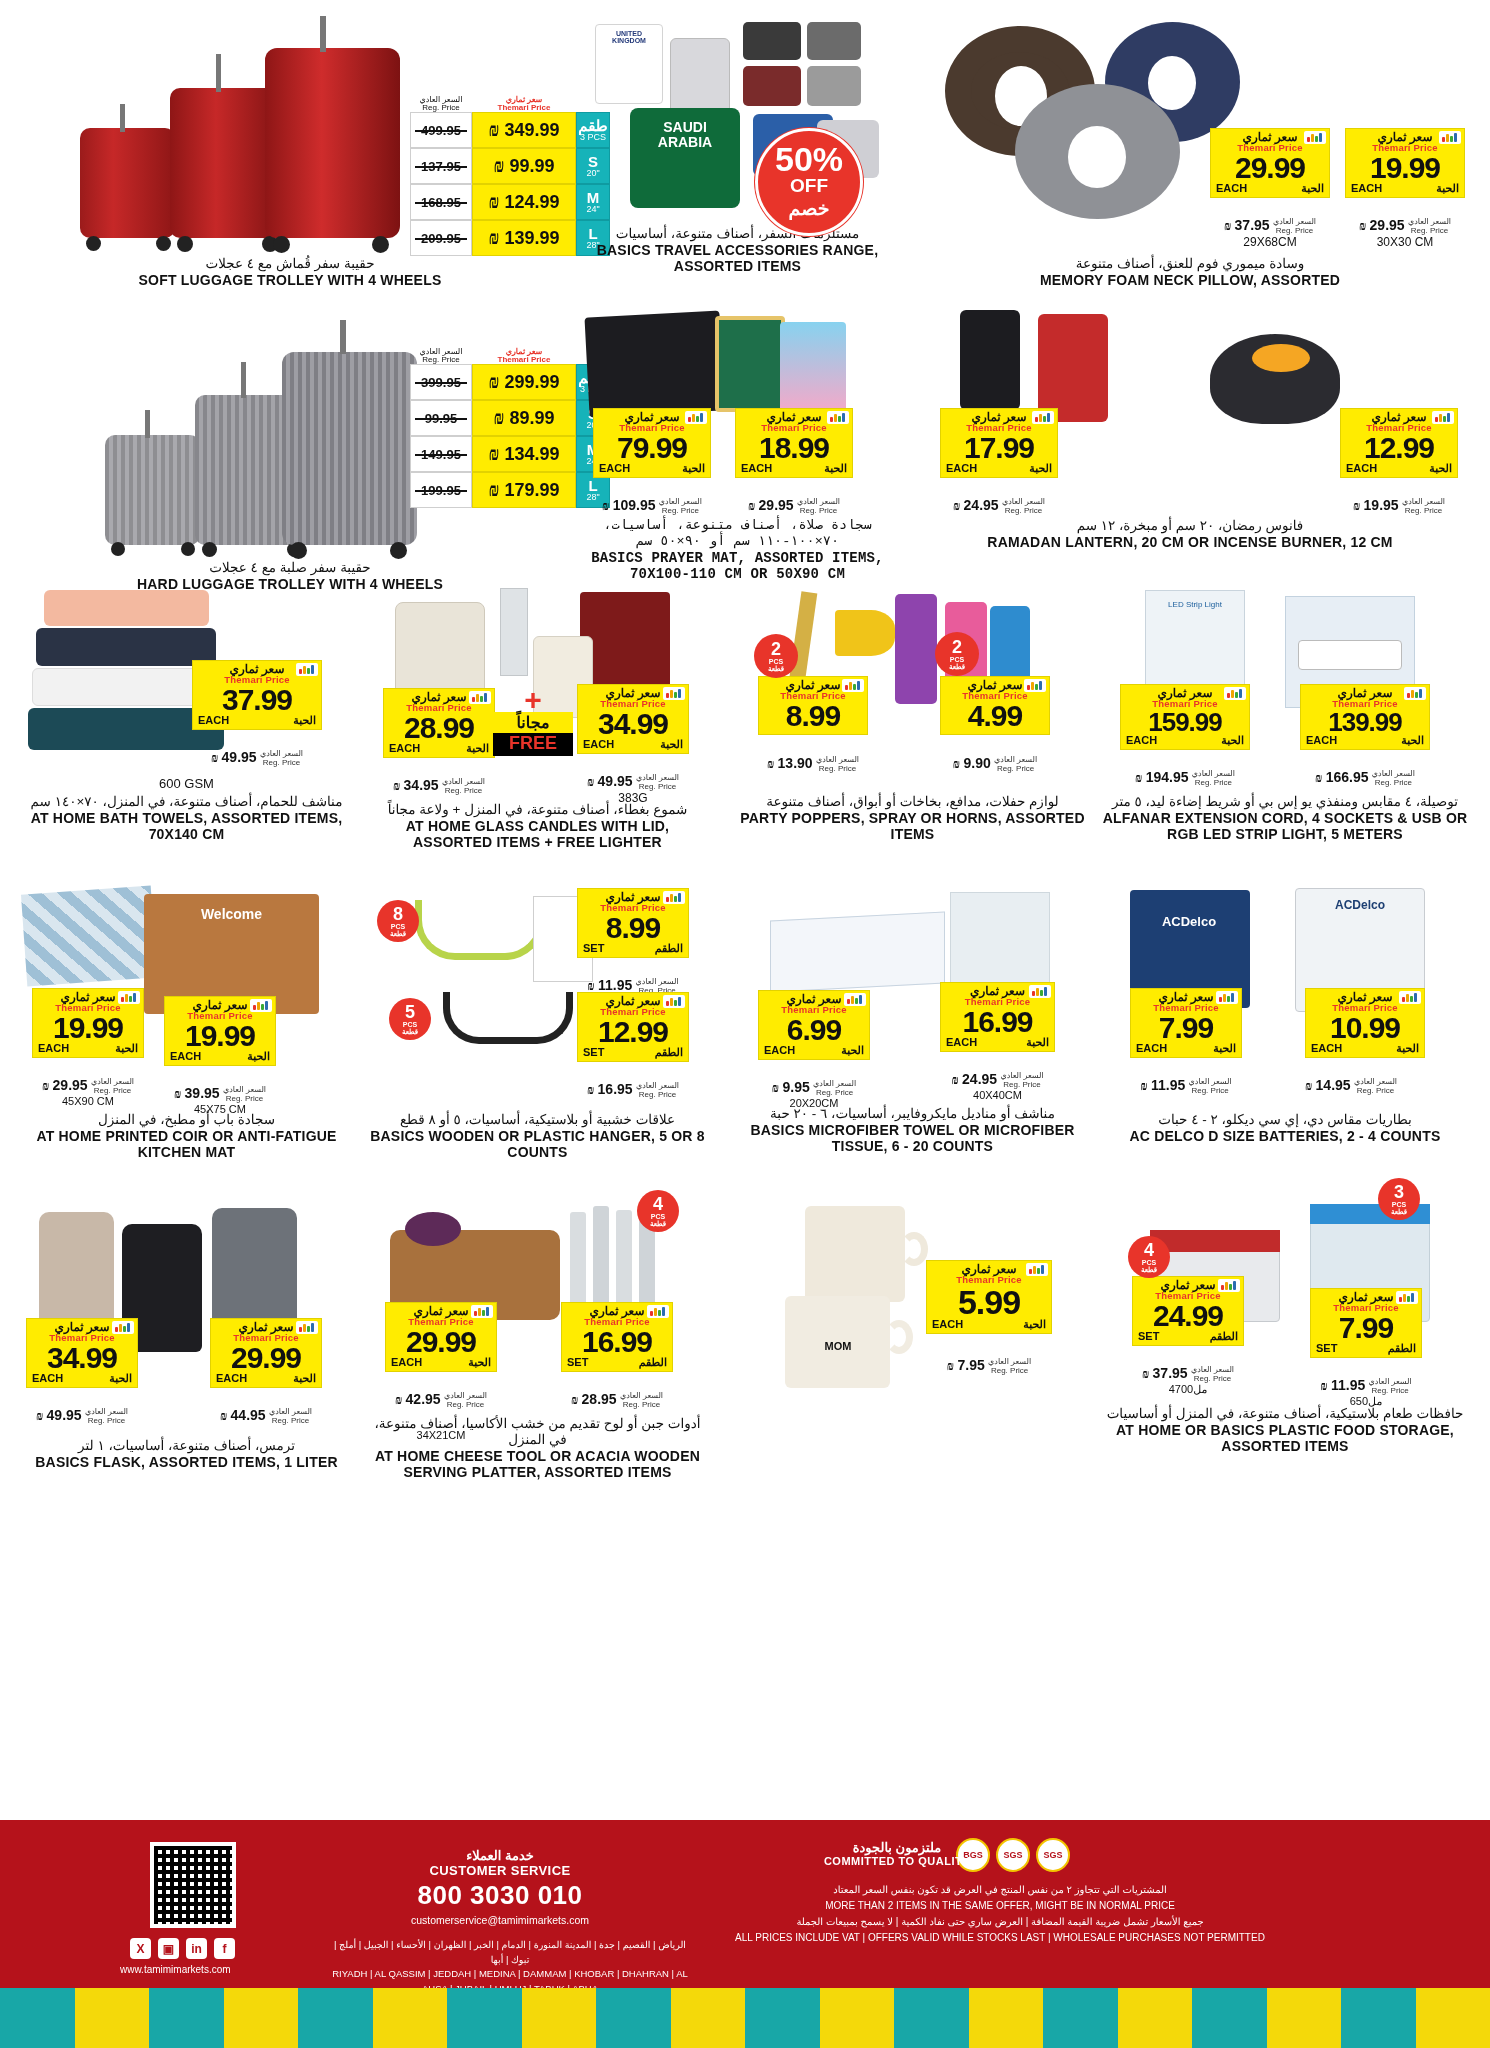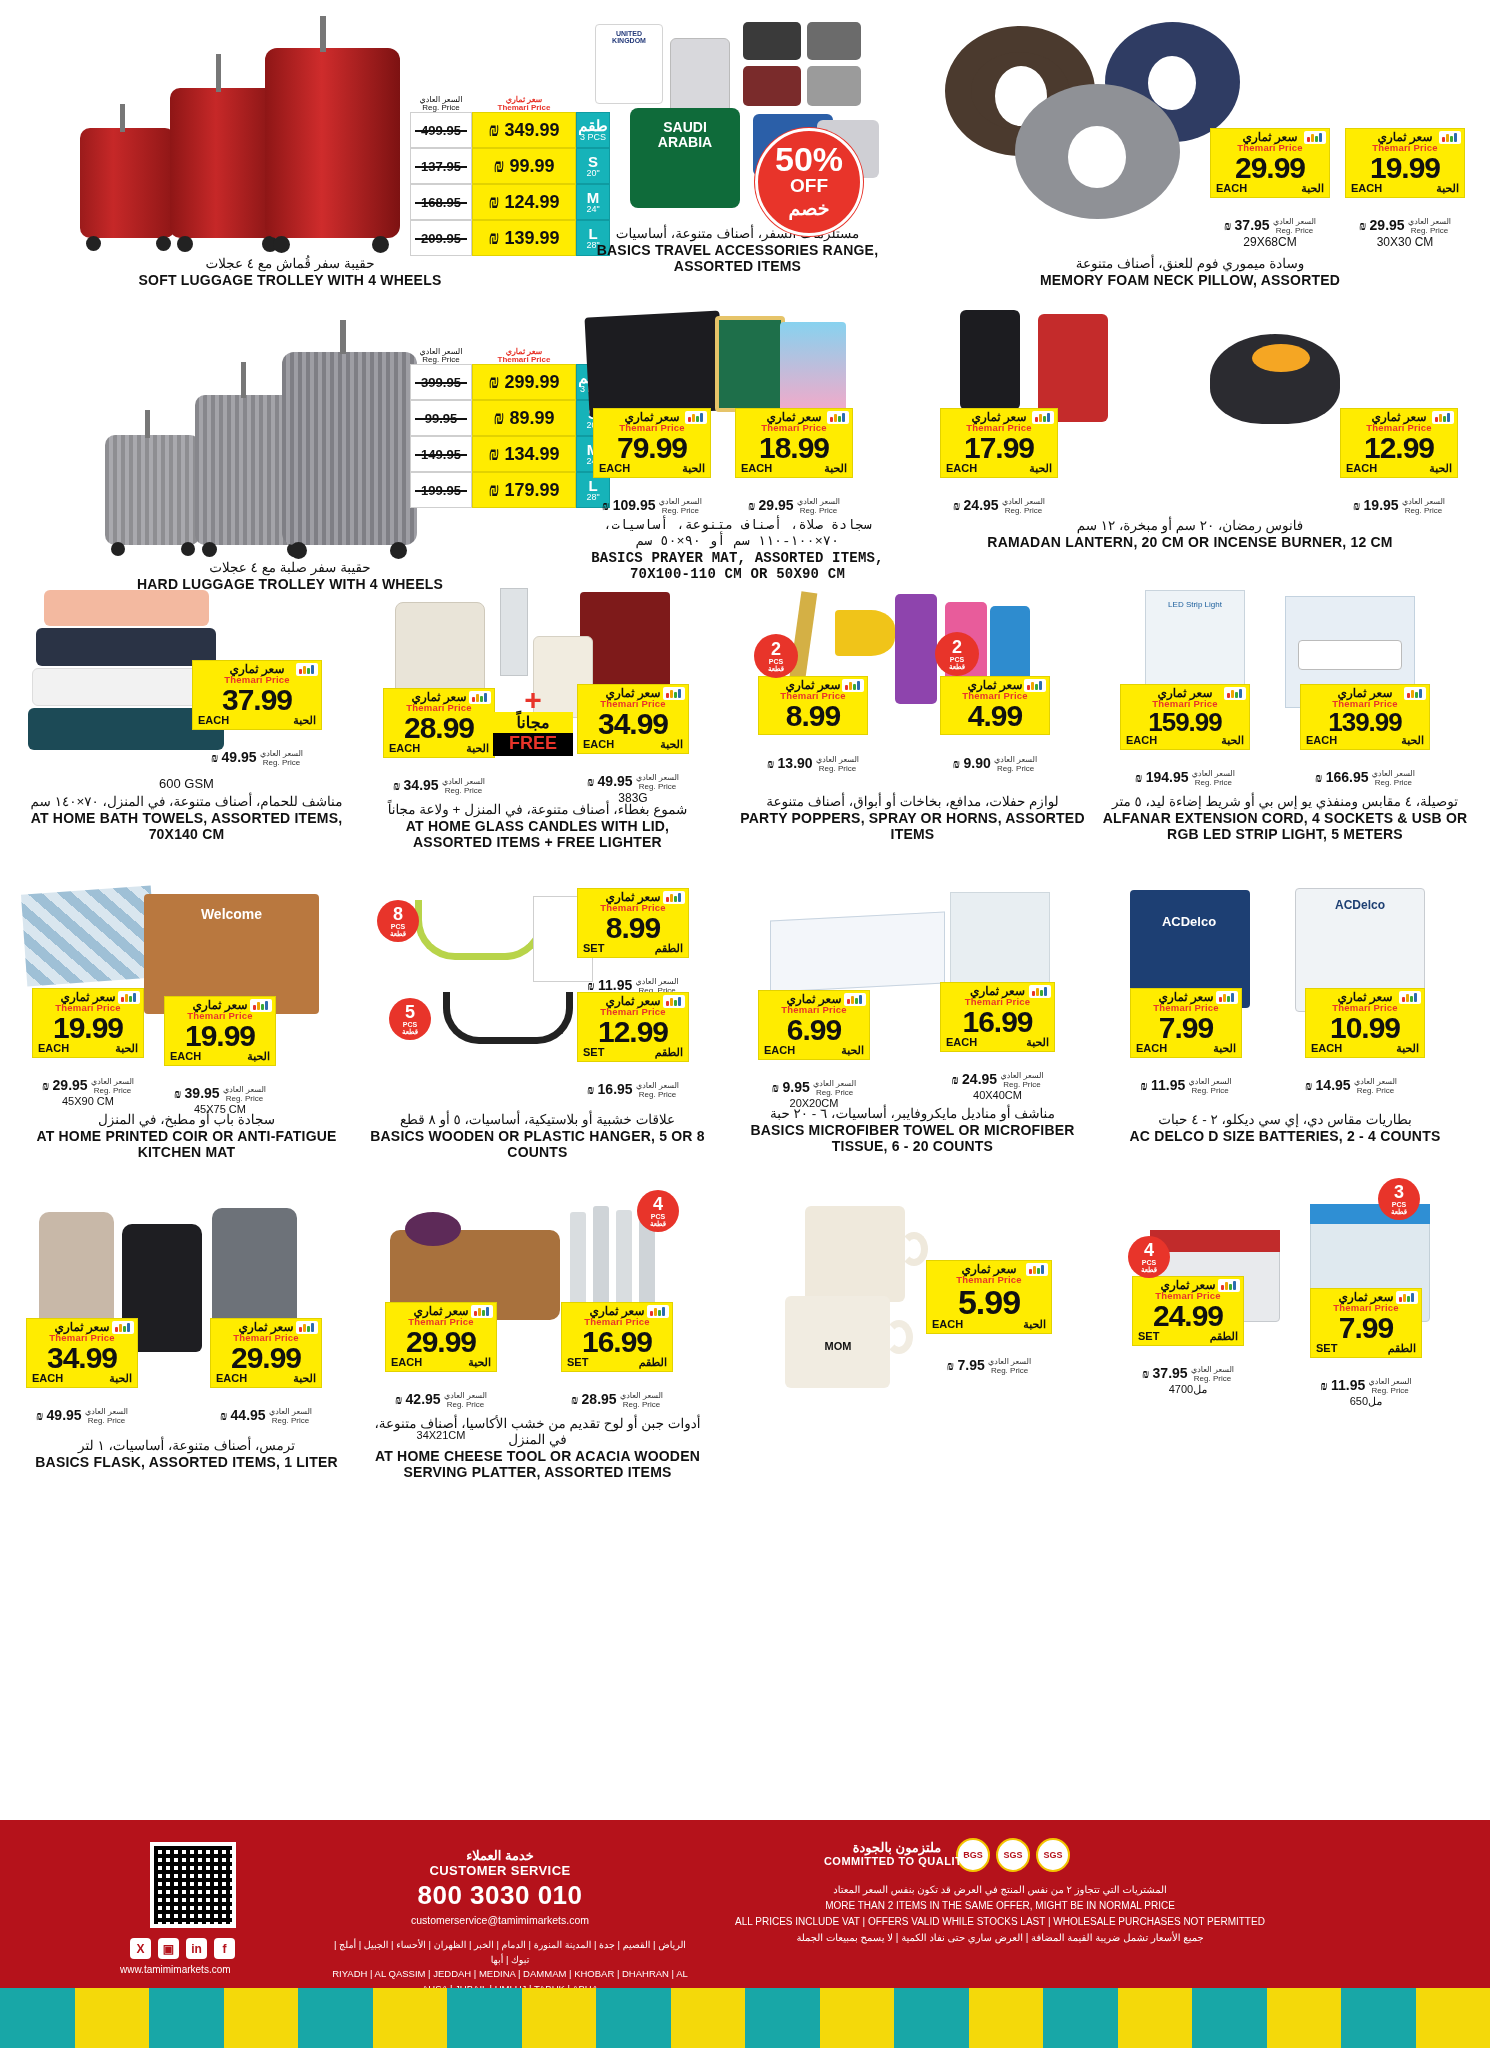--- a/index.html
+++ b/index.html
@@ -1059,20 +1059,24 @@
         <span>SET</span>
         <span>الطقم</span>
       </div>
     </div>
     <div class="regbox" style="position:absolute; left:210px; top:184px; width:112px;">
       <span class="sar">₪</span> <span class="rv">11.95</span>
       <span class="rl"><span>السعر العادي</span><br><span>Reg. Price</span></span>
       <div style="font-size:11px;">650مل</div>
     </div>
 
+    <div class="caption" style="position:absolute; left:0; top:216px; width:370px;">
+      <div class="cap-ar">حافظات طعام بلاستيكية، أصناف متنوعة، في المنزل أو أساسيات</div>
+      <div class="cap-en">AT HOME OR BASICS PLASTIC FOOD STORAGE, ASSORTED ITEMS</div>
+    </div>
   </div>
 
   <div class="footer">
     <div class="qr">
         <div></div>
       </div>
     <div class="social">
       <span>X</span>
       <span>▣</span>
       <span>in</span>
@@ -1098,22 +1102,22 @@
       <b>SGS</b>
     </div>
     <div class="quality">
       <div class="ar">ملتزمون بالجودة</div>
       <div class="en">COMMITTED TO QUALITY</div>
     </div>
 
     <div class="terms">
       <div>المشتريات التي تتجاوز ٢ من نفس المنتج في العرض قد تكون بنفس السعر المعتاد</div>
       <div>MORE THAN 2 ITEMS IN THE SAME OFFER, MIGHT BE IN NORMAL PRICE</div>
+      <div>جميع الأسعار تشمل ضريبة القيمة المضافة | العرض ساري حتى نفاد الكمية | لا يسمح بمبيعات الجملة</div>
       <div>ALL PRICES INCLUDE VAT | OFFERS VALID WHILE STOCKS LAST | WHOLESALE PURCHASES NOT PERMITTED</div>
-      <div>جميع الأسعار تشمل ضريبة القيمة المضافة | العرض ساري حتى نفاد الكمية | لا يسمح بمبيعات الجملة</div>
     </div>
   </div>
 
   <div class="bottombar">
     <div class="row">
       <i class="teal"></i>
         <i class="yellowc"></i>
         <i class="teal"></i>
         <i class="yellowc"></i>
       <i class="teal"></i>

